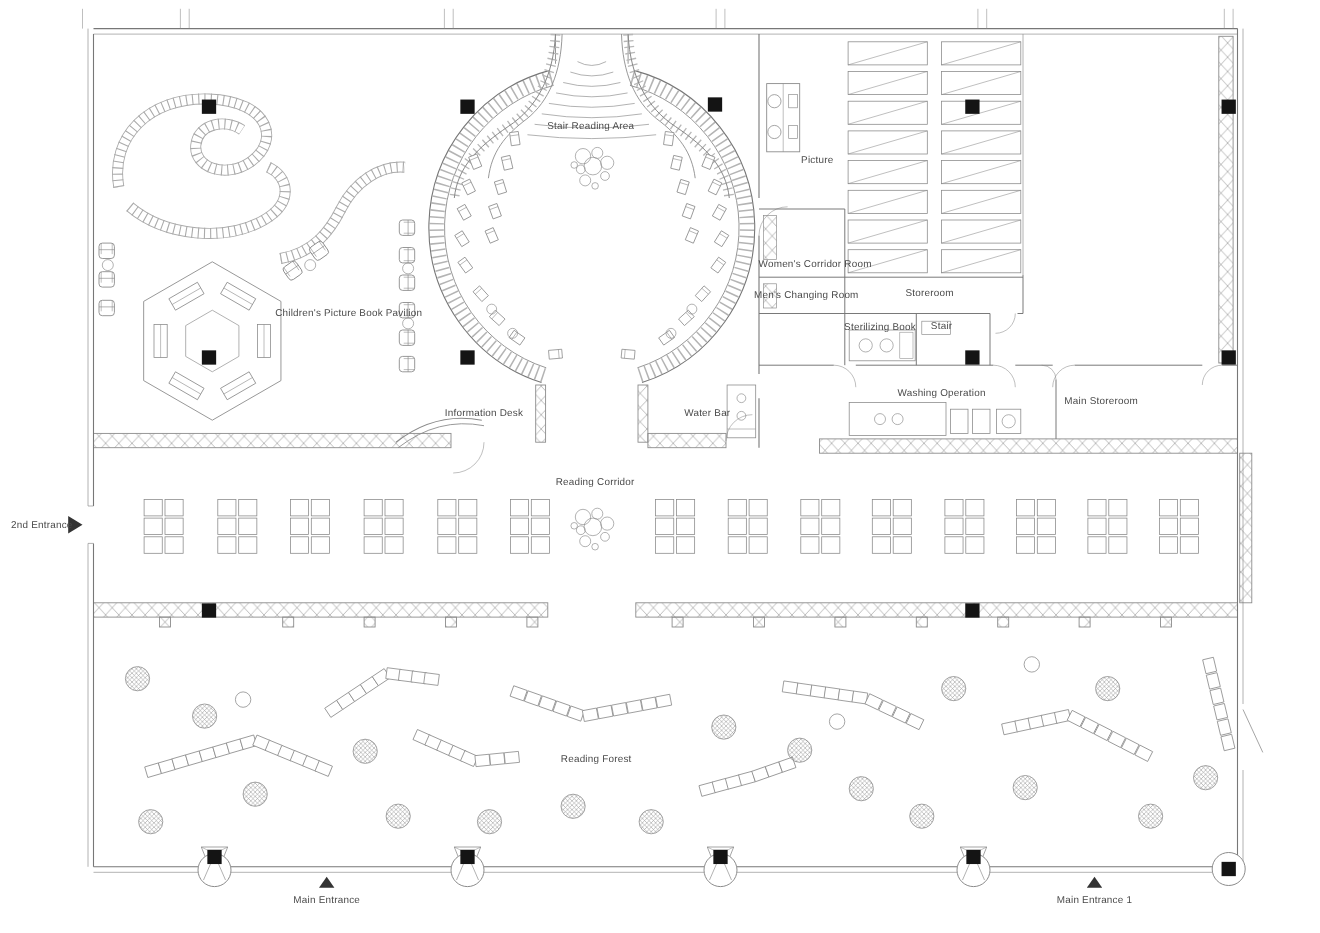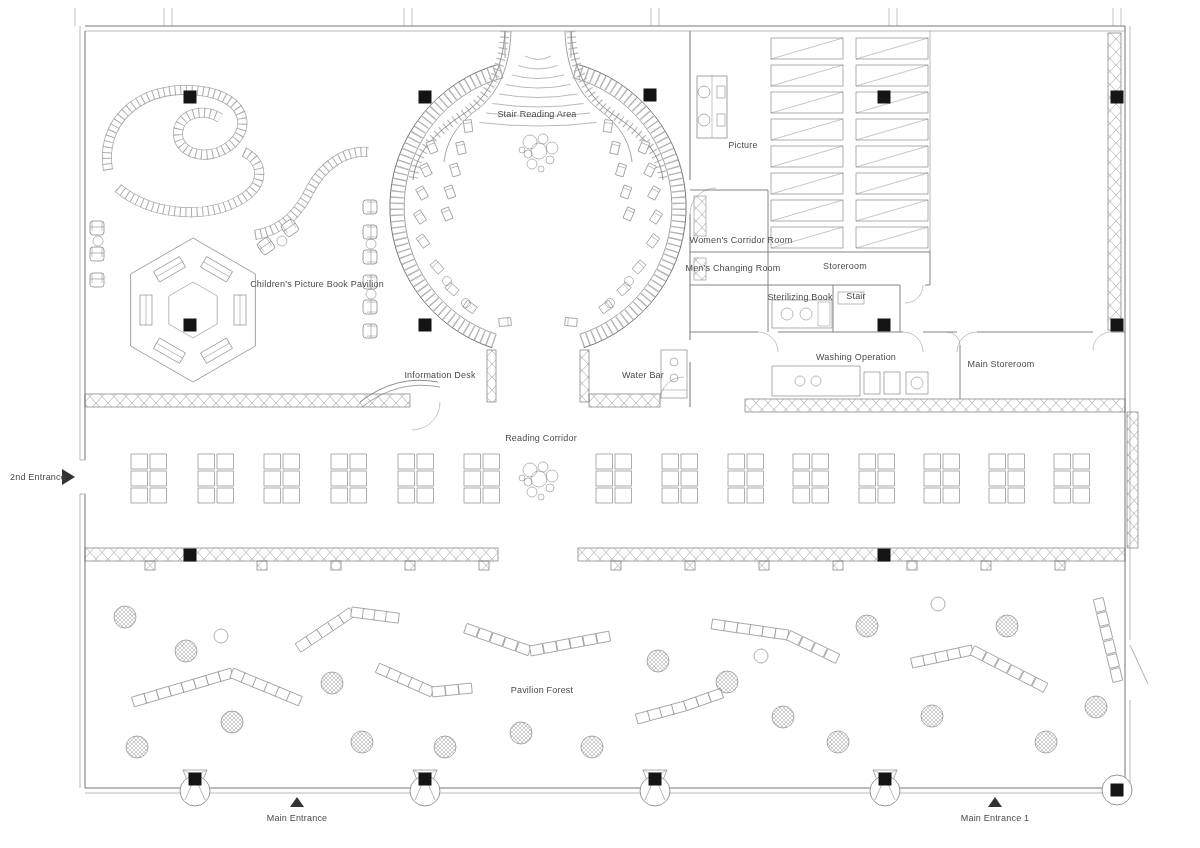--- a/index.html
+++ b/index.html
@@ -817,16 +817,16 @@
   <div class="lbl" style="left:845px;top:266px">Storeroom</div>
   <div class="lbl" style="left:800px;top:297px">Sterilizing Book</div>
   <div class="lbl" style="left:856px;top:296px">Stair</div>
   <div class="lbl" style="left:317px;top:284px">Children's Picture Book Pavilion</div>
   <div class="lbl" style="left:856px;top:357px">Washing Operation</div>
   <div class="lbl" style="left:1001px;top:364px">Main Storeroom</div>
   <div class="lbl" style="left:440px;top:375px">Information Desk</div>
   <div class="lbl" style="left:643px;top:375px">Water Bar</div>
   <div class="lbl" style="left:541px;top:438px">Reading Corridor</div>
   <div class="lbl" style="left:38px;top:477px">2nd Entrance</div>
-  <div class="lbl" style="left:542px;top:690px">Pavilion Forest</div>
+  <div class="lbl" style="left:542px;top:690px">Reading Forest</div>
   <div class="lbl" style="left:297px;top:818px">Main Entrance</div>
   <div class="lbl" style="left:995px;top:818px">Main Entrance 1</div>
 </div>
 
 </body></html>

